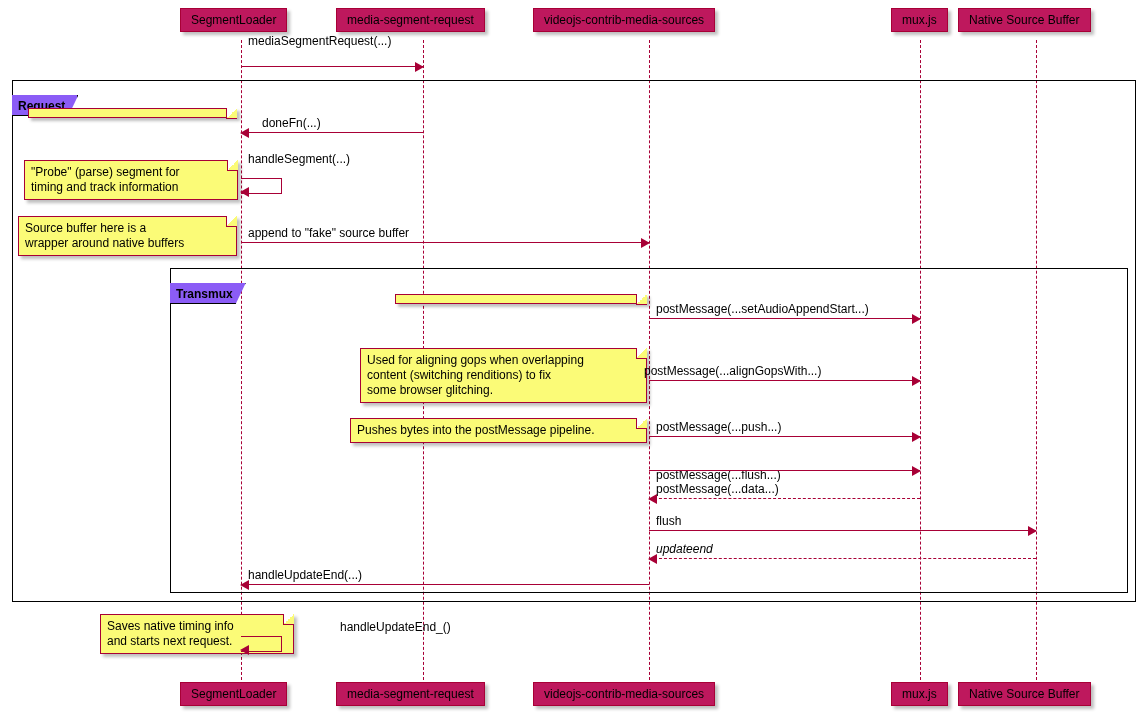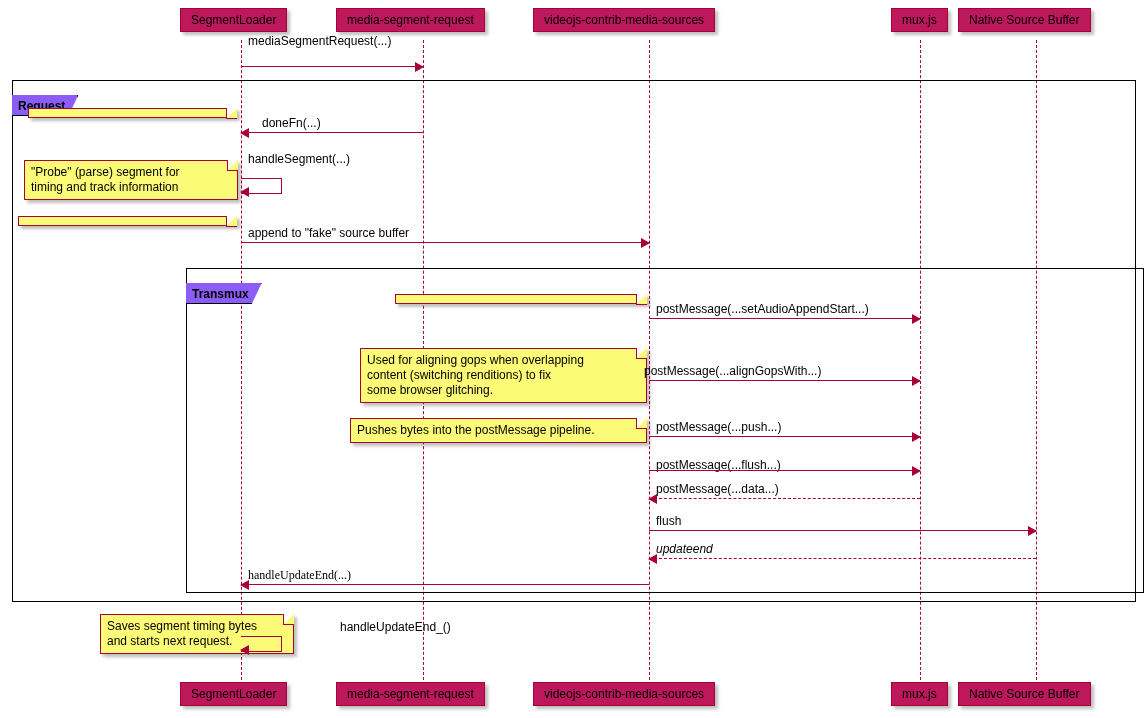--- a/index.html
+++ b/index.html
@@ -144,27 +144,28 @@
   </div>
 
 <div class="note" style="left:24px; top:160px; width:200px; white-space:pre-line;"><span>"Probe" (parse) segment for
 timing and track information</span><div class="note-fold"></div></div>
 <div class="msg" style="left:248px; top:152px;">handleSegment(...)</div>
 <div class="selfloop" style="left:241px; top:178px; width:40px; height:14px;"></div>
 <div class="arrow" style="left:241px; top:192px; width:40px; border:none;">
     <div class="head-l" style="top:-5px;"></div>
   </div>
 
-<div class="note" style="left:18px; top:216px; width:205px; white-space:pre-line;"><div class="note-fold"></div></div>
+<div class="note" style="left:18px; top:216px; width:205px; white-space:pre-line;"><span>Source buffer here is a
+wrapper around native buffers</span><div class="note-fold"></div></div>
 <div class="msg" style="left:248px; top:226px;">append to "fake" source buffer</div>
 <div class="arrow" style="left:241px; top:242px; width:408px;">
     <div class="head-r"></div>
   </div>
 
-<div class="frame" style="left:186px; top:268px; width:956px; height:323px;">
+<div class="frame" style="left:170px; top:268px; width:956px; height:323px;">
   <div class="frame-label">Transmux</div>
 </div>
 
 <div class="note" style="left:395px; top:294px; width:238px; white-space:pre-line;"><div class="note-fold"></div></div>
 <div class="msg" style="left:656px; top:302px;">postMessage(...setAudioAppendStart...)</div>
 <div class="arrow" style="left:649px; top:318px; width:271px;">
     <div class="head-r"></div>
   </div>
 
 <div class="note" style="left:360px; top:348px; width:273px; white-space:pre-line;"><span>Used for aligning gops when overlapping
@@ -174,44 +175,44 @@
 <div class="arrow" style="left:649px; top:380px; width:271px;">
     <div class="head-r"></div>
   </div>
 
 <div class="note" style="left:350px; top:418px; width:283px;"><span>Pushes bytes into the postMessage pipeline.</span><div class="note-fold"></div></div>
 <div class="msg" style="left:656px; top:420px;">postMessage(...push...)</div>
 <div class="arrow" style="left:649px; top:436px; width:271px;">
     <div class="head-r"></div>
   </div>
 
-<div class="msg" style="left:656px; top:458px;">postMessage(...flush...)</div>
+<div class="msg" style="left:656px; top:468px;">postMessage(...flush...)</div>
 <div class="arrow" style="left:649px; top:470px; width:271px;">
     <div class="head-r"></div>
   </div>
 
 <div class="msg" style="left:656px; top:482px;">postMessage(...data...)</div>
 <div class="arrow dashed" style="left:649px; top:498px; width:271px;">
     <div class="head-l"></div>
   </div>
 
 <div class="msg" style="left:656px; top:514px;">flush</div>
 <div class="arrow" style="left:649px; top:530px; width:387px;">
     <div class="head-r"></div>
   </div>
 
 <div class="msg italic" style="left:656px; top:542px;">updateend</div>
 <div class="arrow dashed" style="left:649px; top:558px; width:387px;">
     <div class="head-l"></div>
   </div>
 
-<div class="msg" style="left:248px; top:568px;font-family:Liberation Serif, serif;">handleUpdateEnd(...)</div>
+<div class="msg" style="left:248px; top:568px;">handleUpdateEnd(...)</div>
 <div class="arrow" style="left:241px; top:584px; width:408px;">
     <div class="head-l"></div>
   </div>
 
-<div class="note" style="left:100px; top:614px; width:180px; white-space:pre-line;"><span>Saves segment timing bytes
+<div class="note" style="left:100px; top:614px; width:180px; white-space:pre-line;"><span>Saves native timing info
 and starts next request.</span><div class="note-fold"></div></div>
 <div class="msg" style="left:296px; top:620px;margin-left:44px;">handleUpdateEnd_()</div>
 <div class="selfloop" style="left:241px; top:636px; width:40px; height:14px;"></div>
 <div class="arrow" style="left:241px; top:650px; width:40px; border:none;">
     <div class="head-l" style="top:-5px;"></div>
   </div>
 
 </body></html>

